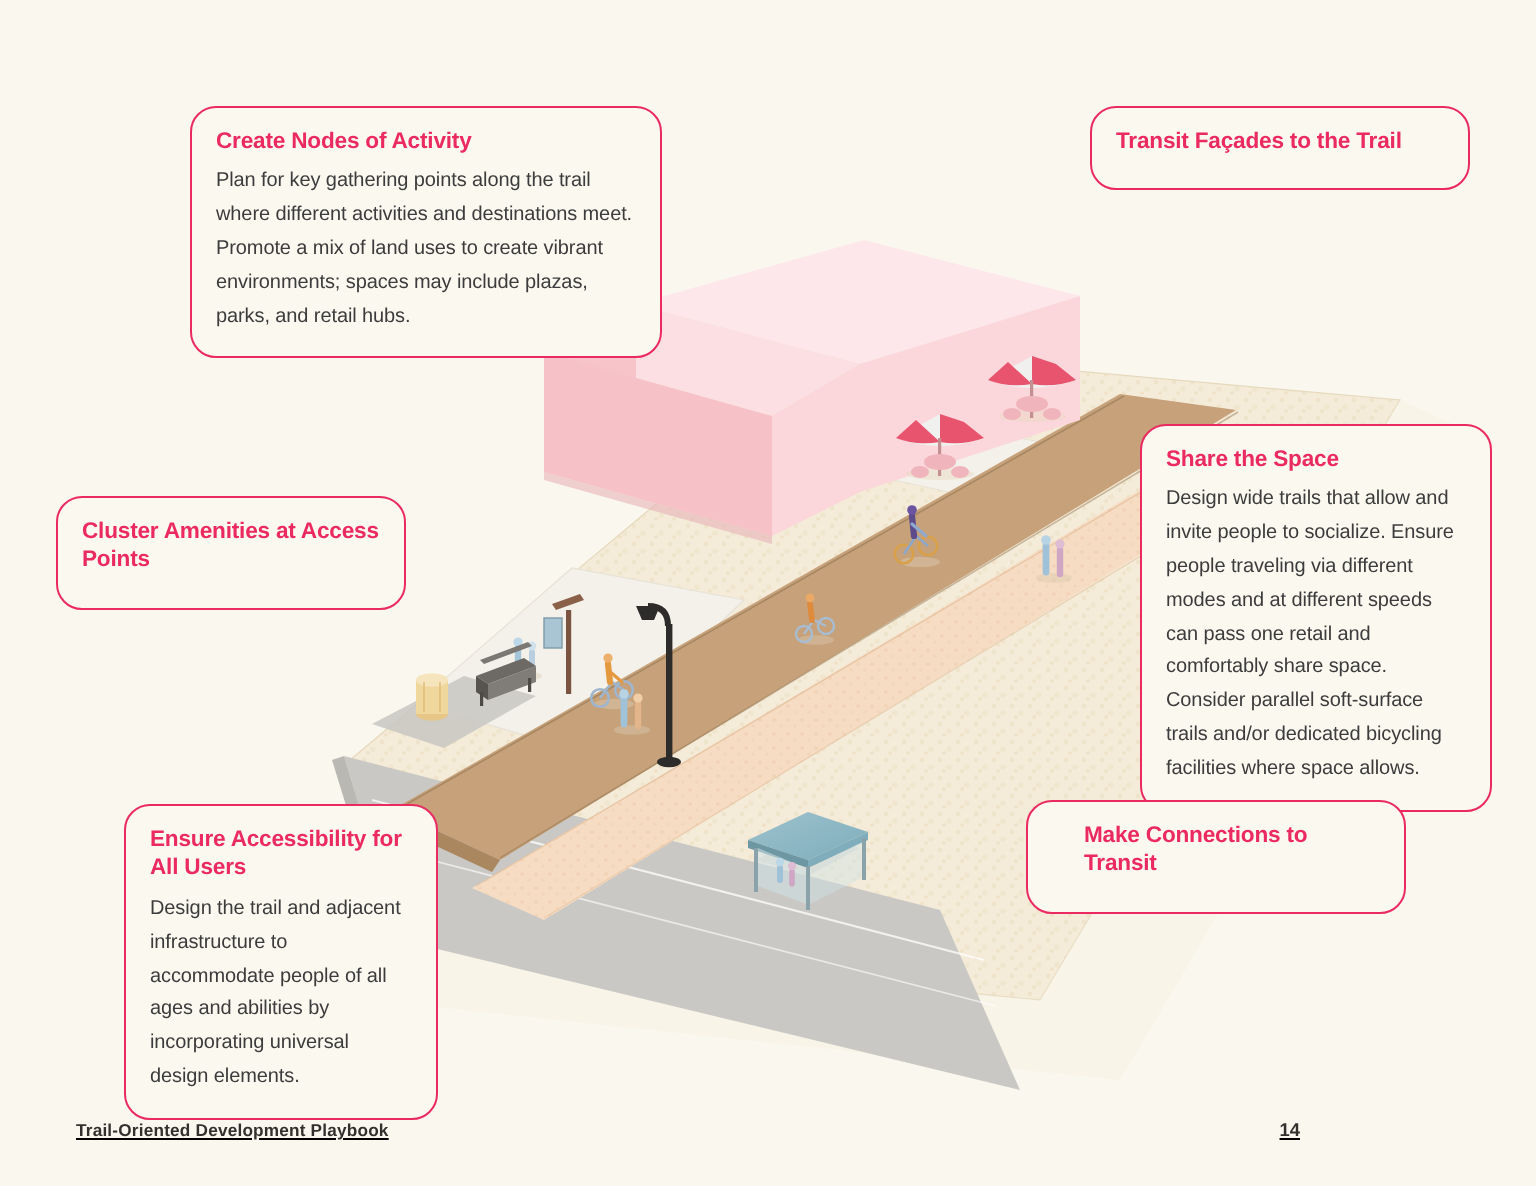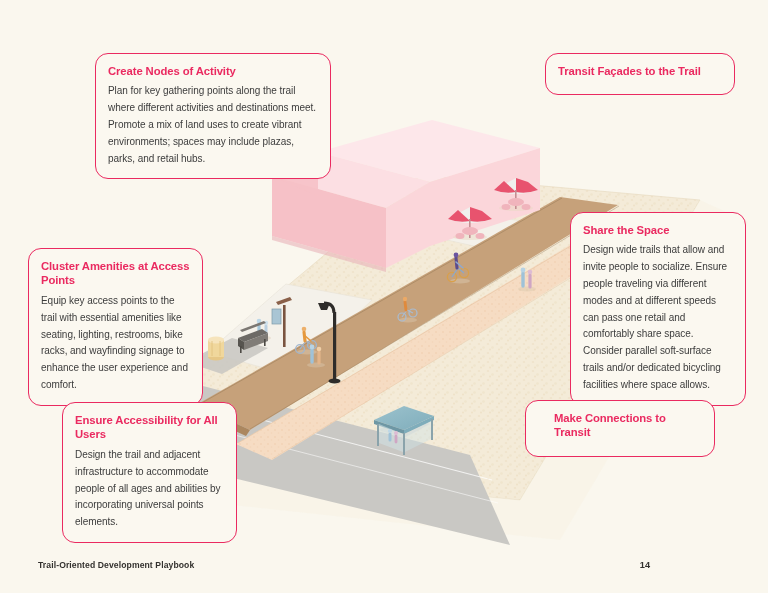--- a/index.html
+++ b/index.html
@@ -44,32 +44,33 @@
     color: #3c3c3c;
     font-size: 10px;
     line-height: 1.68;
     letter-spacing: -0.05px;
   }
 
   #box-nodes      { left: 95px; top: 53px;  width: 236px; }
   #box-facades    { left: 545px; top: 53px;  width: 190px; }
   #box-cluster    { left: 28px;  top: 228px; width: 175px; margin-top: 20px; }
   #box-share      { left: 570px; top: 212px; width: 176px; }
-  #box-access     { left: 62px;  top: 402px; width: 175px; }
-  #box-transit    { left: 525px; top: 400px; width: 190px; padding-left: 28px; }
+  #box-access     { left: 62px;  top: 402px; width: 157px; }
+  #box-transit    { left: 513px; top: 400px; width: 190px; padding-left: 28px; }
 
   
   #footer {
     position: absolute;
     left: 0; bottom: 23px;
     width: 688px;
     padding: 0 38px;
     display: flex;
     align-items: baseline;
     justify-content: space-between;
+    text-decoration: underline;
   }
   #footer-title {
     font-size: 8.6px;
     font-weight: bold;
     color: #33312e;
     letter-spacing: 0.1px;
   }
   #footer-page {
     font-size: 9.2px;
     font-weight: bold;
@@ -268,31 +269,30 @@
     <div class="callout-title">Create Nodes of Activity</div>
     <div class="callout-body">Plan for key gathering points along the trail where different activities and destinations meet. Promote a mix of land uses to create vibrant environments; spaces may include plazas, parks, and retail hubs.</div>
   </div>
 
   <div class="callout" id="box-facades">
     <div class="callout-title">Transit Façades to the Trail</div>
   </div>
 
   <div class="callout" id="box-cluster">
     <div class="callout-title">Cluster Amenities at Access Points</div>
-    <div class="callout-body">Equip key access points to the trail with essential amenities like seating, lighting, restrooms, bike racks, and wayfinding signage to enhance the user experience and comfort.</div>
   </div>
 
   <div class="callout" id="box-share">
     <div class="callout-title">Share the Space</div>
     <div class="callout-body">Design wide trails that allow and invite people to socialize. Ensure people traveling via different modes and at different speeds can pass one retail and comfortably share space. Consider parallel soft-surface trails and/or dedicated bicycling facilities where space allows.</div>
   </div>
 
   <div class="callout" id="box-access">
     <div class="callout-title">Ensure Accessibility for All Users</div>
-    <div class="callout-body">Design the trail and adjacent infrastructure to accommodate people of all ages and abilities by incorporating universal points elements.</div>
+    <div class="callout-body">Design the trail and adjacent infrastructure to accommodate people of all ages and abilities by incorporating universal design elements.</div>
   </div>
 
   <div class="callout" id="box-transit">
     <div class="callout-title">Make Connections to Transit</div>
   </div>
 
   <div id="footer">
     <div id="footer-title">Trail-Oriented Development Playbook</div>
     <div id="footer-page">14</div>
   </div>

